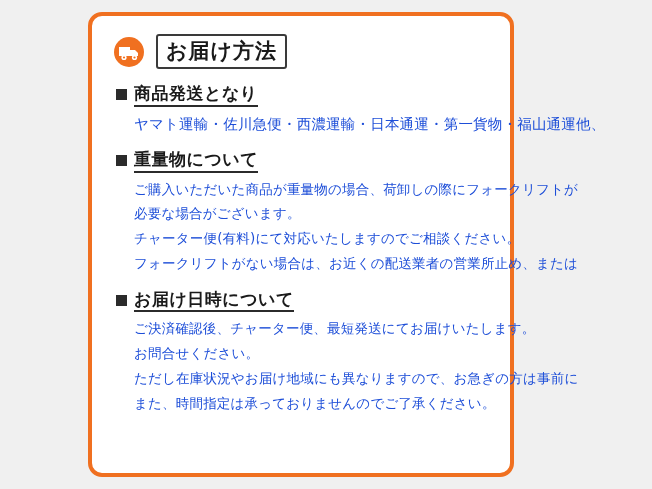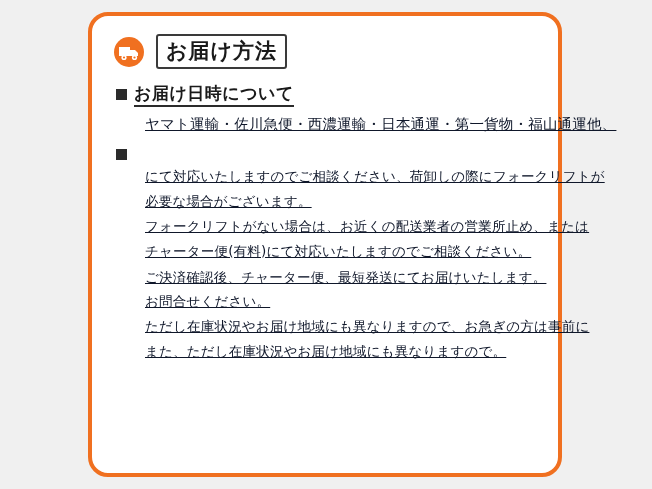--- a/index.html
+++ b/index.html
@@ -17,25 +17,25 @@
     position: relative;
     width: 652px;
     height: 489px;
     background: #f0f0f0;
     box-sizing: border-box;
   }
   .card {
     position: absolute;
     left: 88px;
     top: 12px;
-    width: 474px;
+    width: 426px;
     height: 465px;
     background: #ffffff;
     border: 4px solid #f07020;
-    border-radius: 20px;
+    border-radius: 14px;
     box-sizing: border-box;
     padding: 14px 18px 10px 18px;
   }
   .title-row {
     display: flex;
     align-items: center;
     gap: 10px;
     margin: 4px 0 6px 2px;
   }
   .truck-icon {
@@ -77,27 +77,26 @@
     color: #1a1a1a;
     border-bottom: 2px solid #2b2b2b;
     padding-bottom: 1px;
     letter-spacing: 0.5px;
     line-height: 1.2;
   }
   .body-lines {
     margin: 0 0 0 22px;
   }
   .body-lines p {
-    margin: 0 0 3px 13px;
+    margin: 0 0 3px 2px;
     font-size: 14.5px;
-    color: #0f172a;
+    color: #1d4ed8;
     line-height: 1.55;
     letter-spacing: 0.2px;
     white-space: nowrap;
-    text-decoration: underline;
   }
   .small p {
     font-size: 13.5px;
     line-height: 1.62;
   }
 </style>
 </head>
 <body>
 
 <div class="page">
@@ -114,42 +113,47 @@
           <circle cx="22.5" cy="20.5" r="2.6" fill="#ffffff"></circle>
           <circle cx="22.5" cy="20.5" r="1.1" fill="#f07020"></circle>
         </svg>
       </span>
       <span class="title-box">お届け方法</span>
     </div>
 
     <div class="section">
       <div class="section-heading">
         <span class="sq"></span>
-        <span class="htext">お届け日時について</span>
+        <span class="htext">商品発送となり</span>
       </div>
       <div class="body-lines">
         <p>ヤマト運輸・佐川急便・西濃運輸・日本通運・第一貨物・福山通運他、</p>
       </div>
     </div>
 
     <div class="section">
       <div class="section-heading">
         <span class="sq"></span>
+        <span class="htext">重量物について</span>
       </div>
       <div class="body-lines small">
-        <p>にて対応いたしますのでご相談ください、荷卸しの際にフォークリフトが</p>
+        <p>ご購入いただいた商品が重量物の場合、荷卸しの際にフォークリフトが</p>
         <p>必要な場合がございます。</p>
+        <p>チャーター便(有料)にて対応いたしますのでご相談ください。</p>
         <p>フォークリフトがない場合は、お近くの配送業者の営業所止め、または</p>
-        <p>チャーター便(有料)にて対応いたしますのでご相談ください。</p>
       </div>
     </div>
 
     <div class="section">
+      <div class="section-heading">
+        <span class="sq"></span>
+        <span class="htext">お届け日時について</span>
+      </div>
       <div class="body-lines small">
         <p>ご決済確認後、チャーター便、最短発送にてお届けいたします。</p>
         <p>お問合せください。</p>
         <p>ただし在庫状況やお届け地域にも異なりますので、お急ぎの方は事前に</p>
-        <p>また、ただし在庫状況やお届け地域にも異なりますので。</p>
+        <p>また、時間指定は承っておりませんのでご了承ください。</p>
       </div>
     </div>
 
   </div>
 </div>
 
 </body></html>

